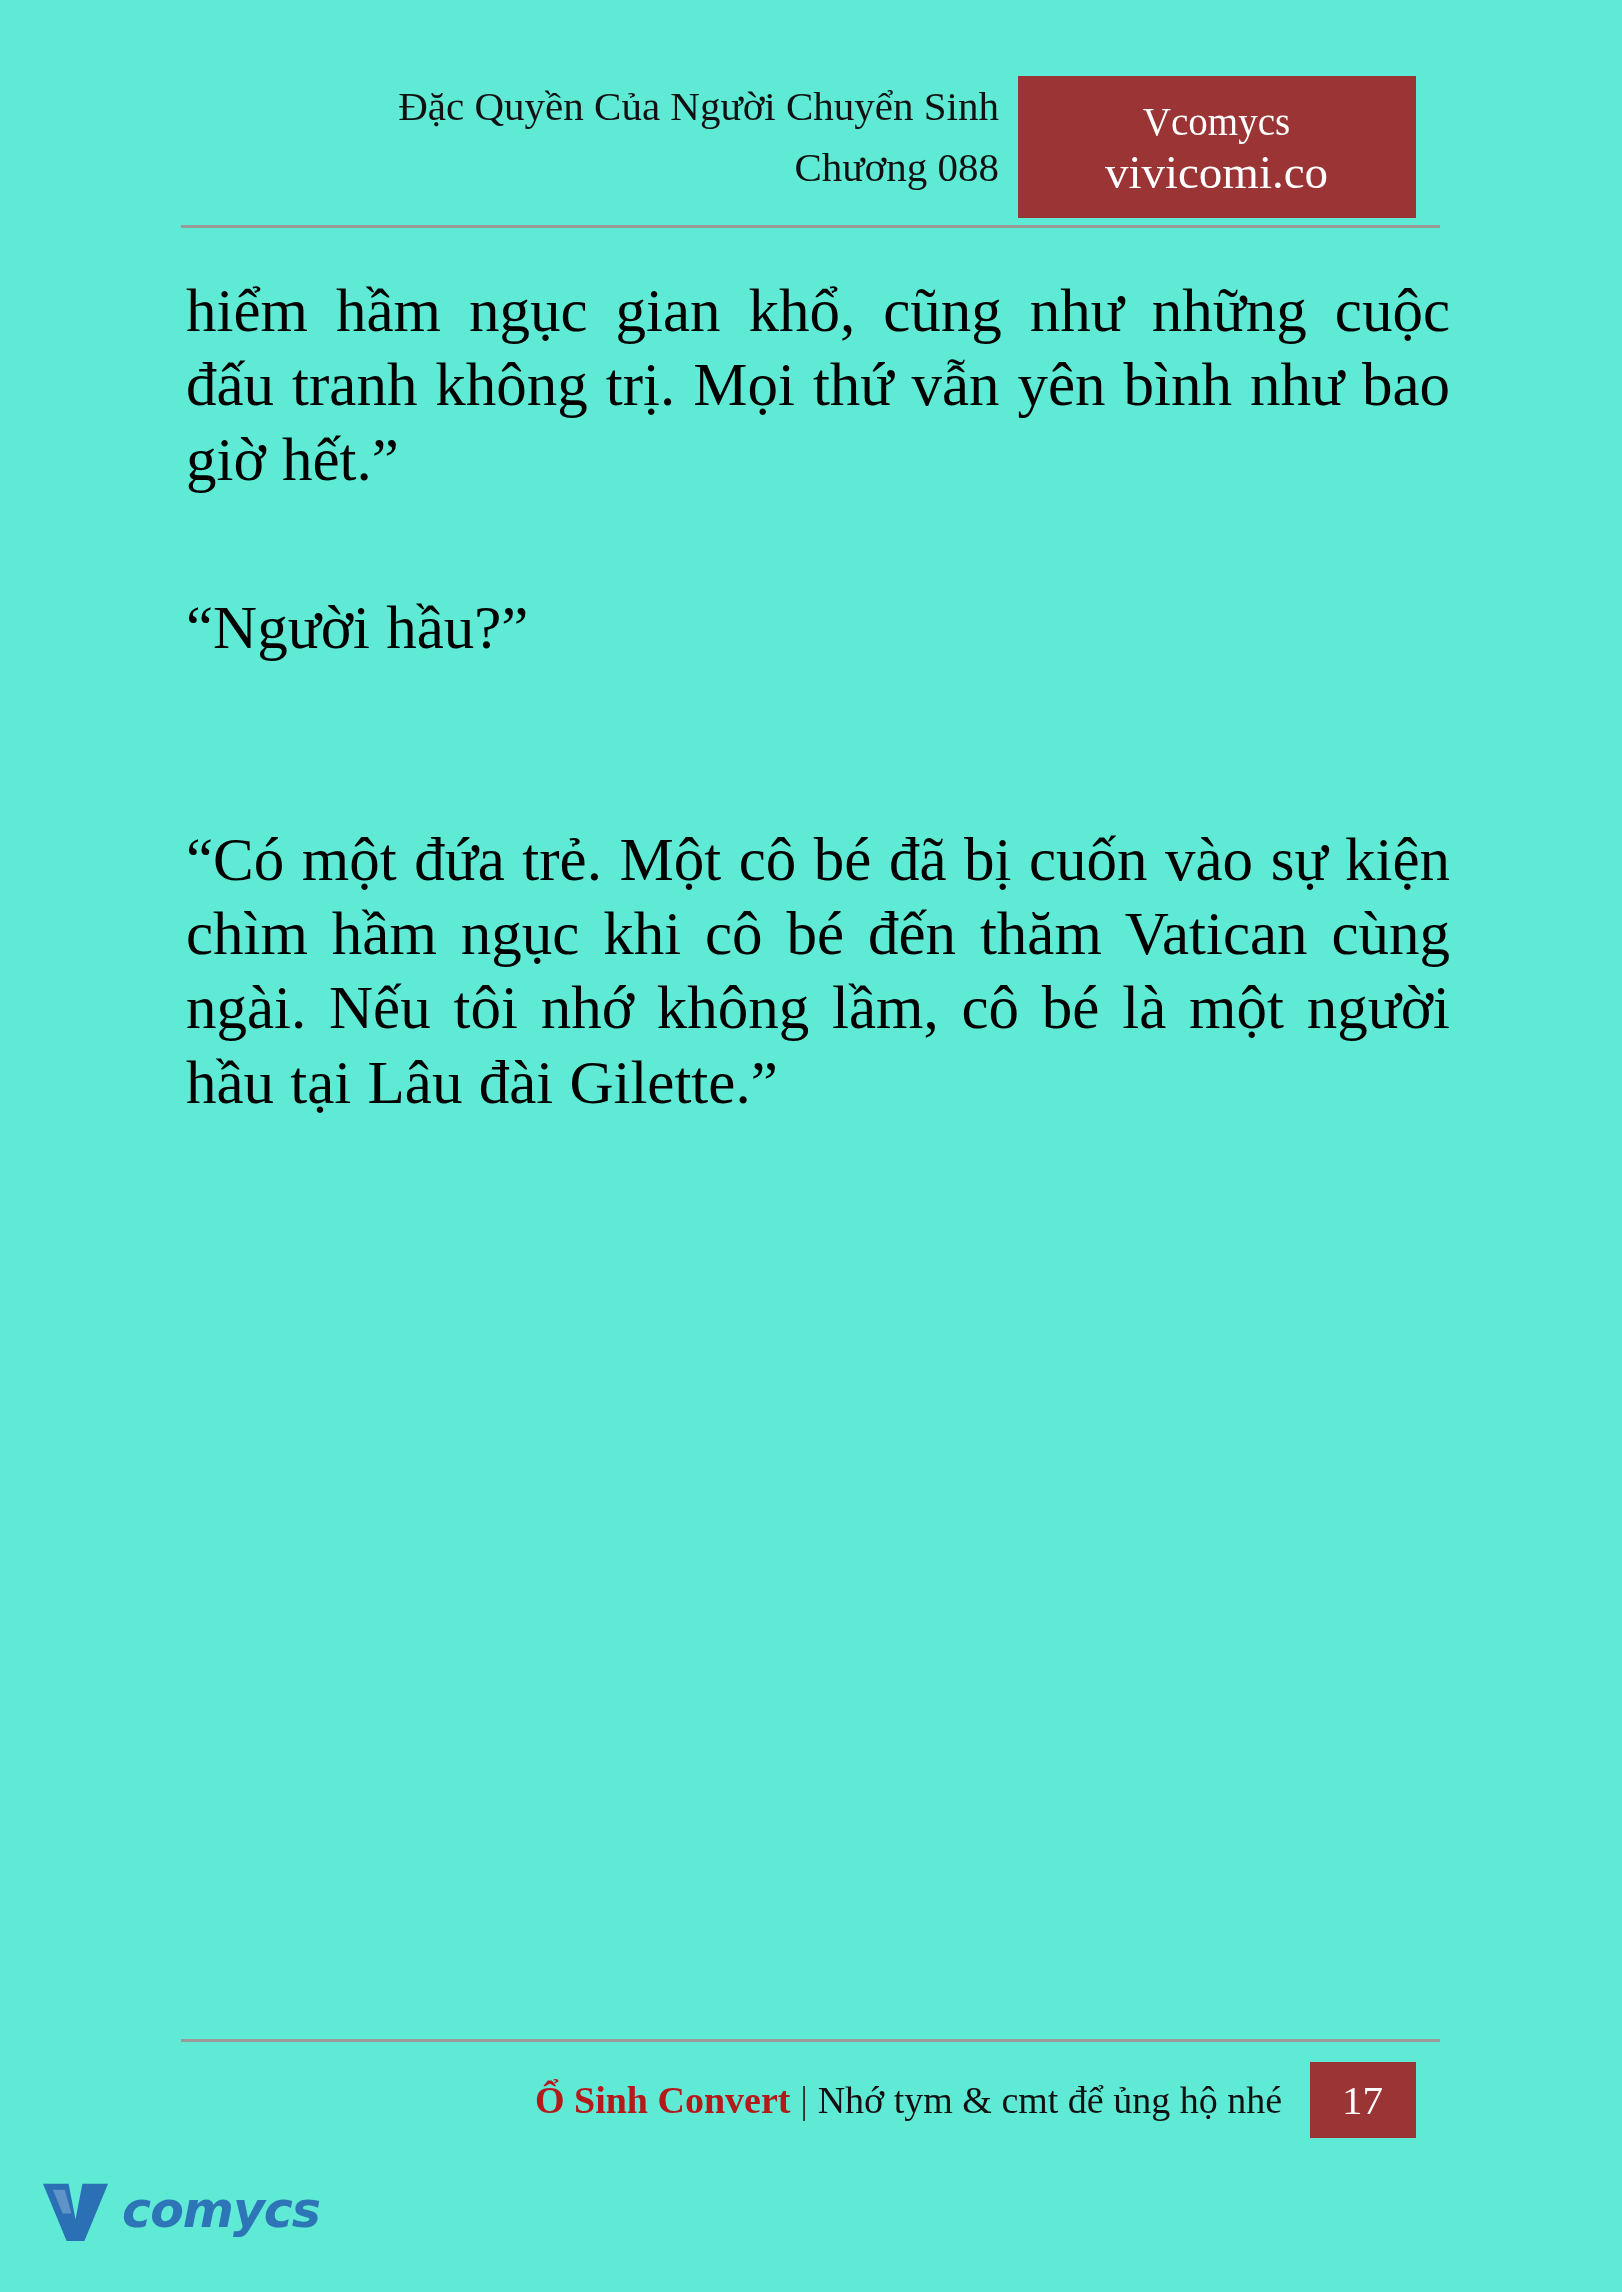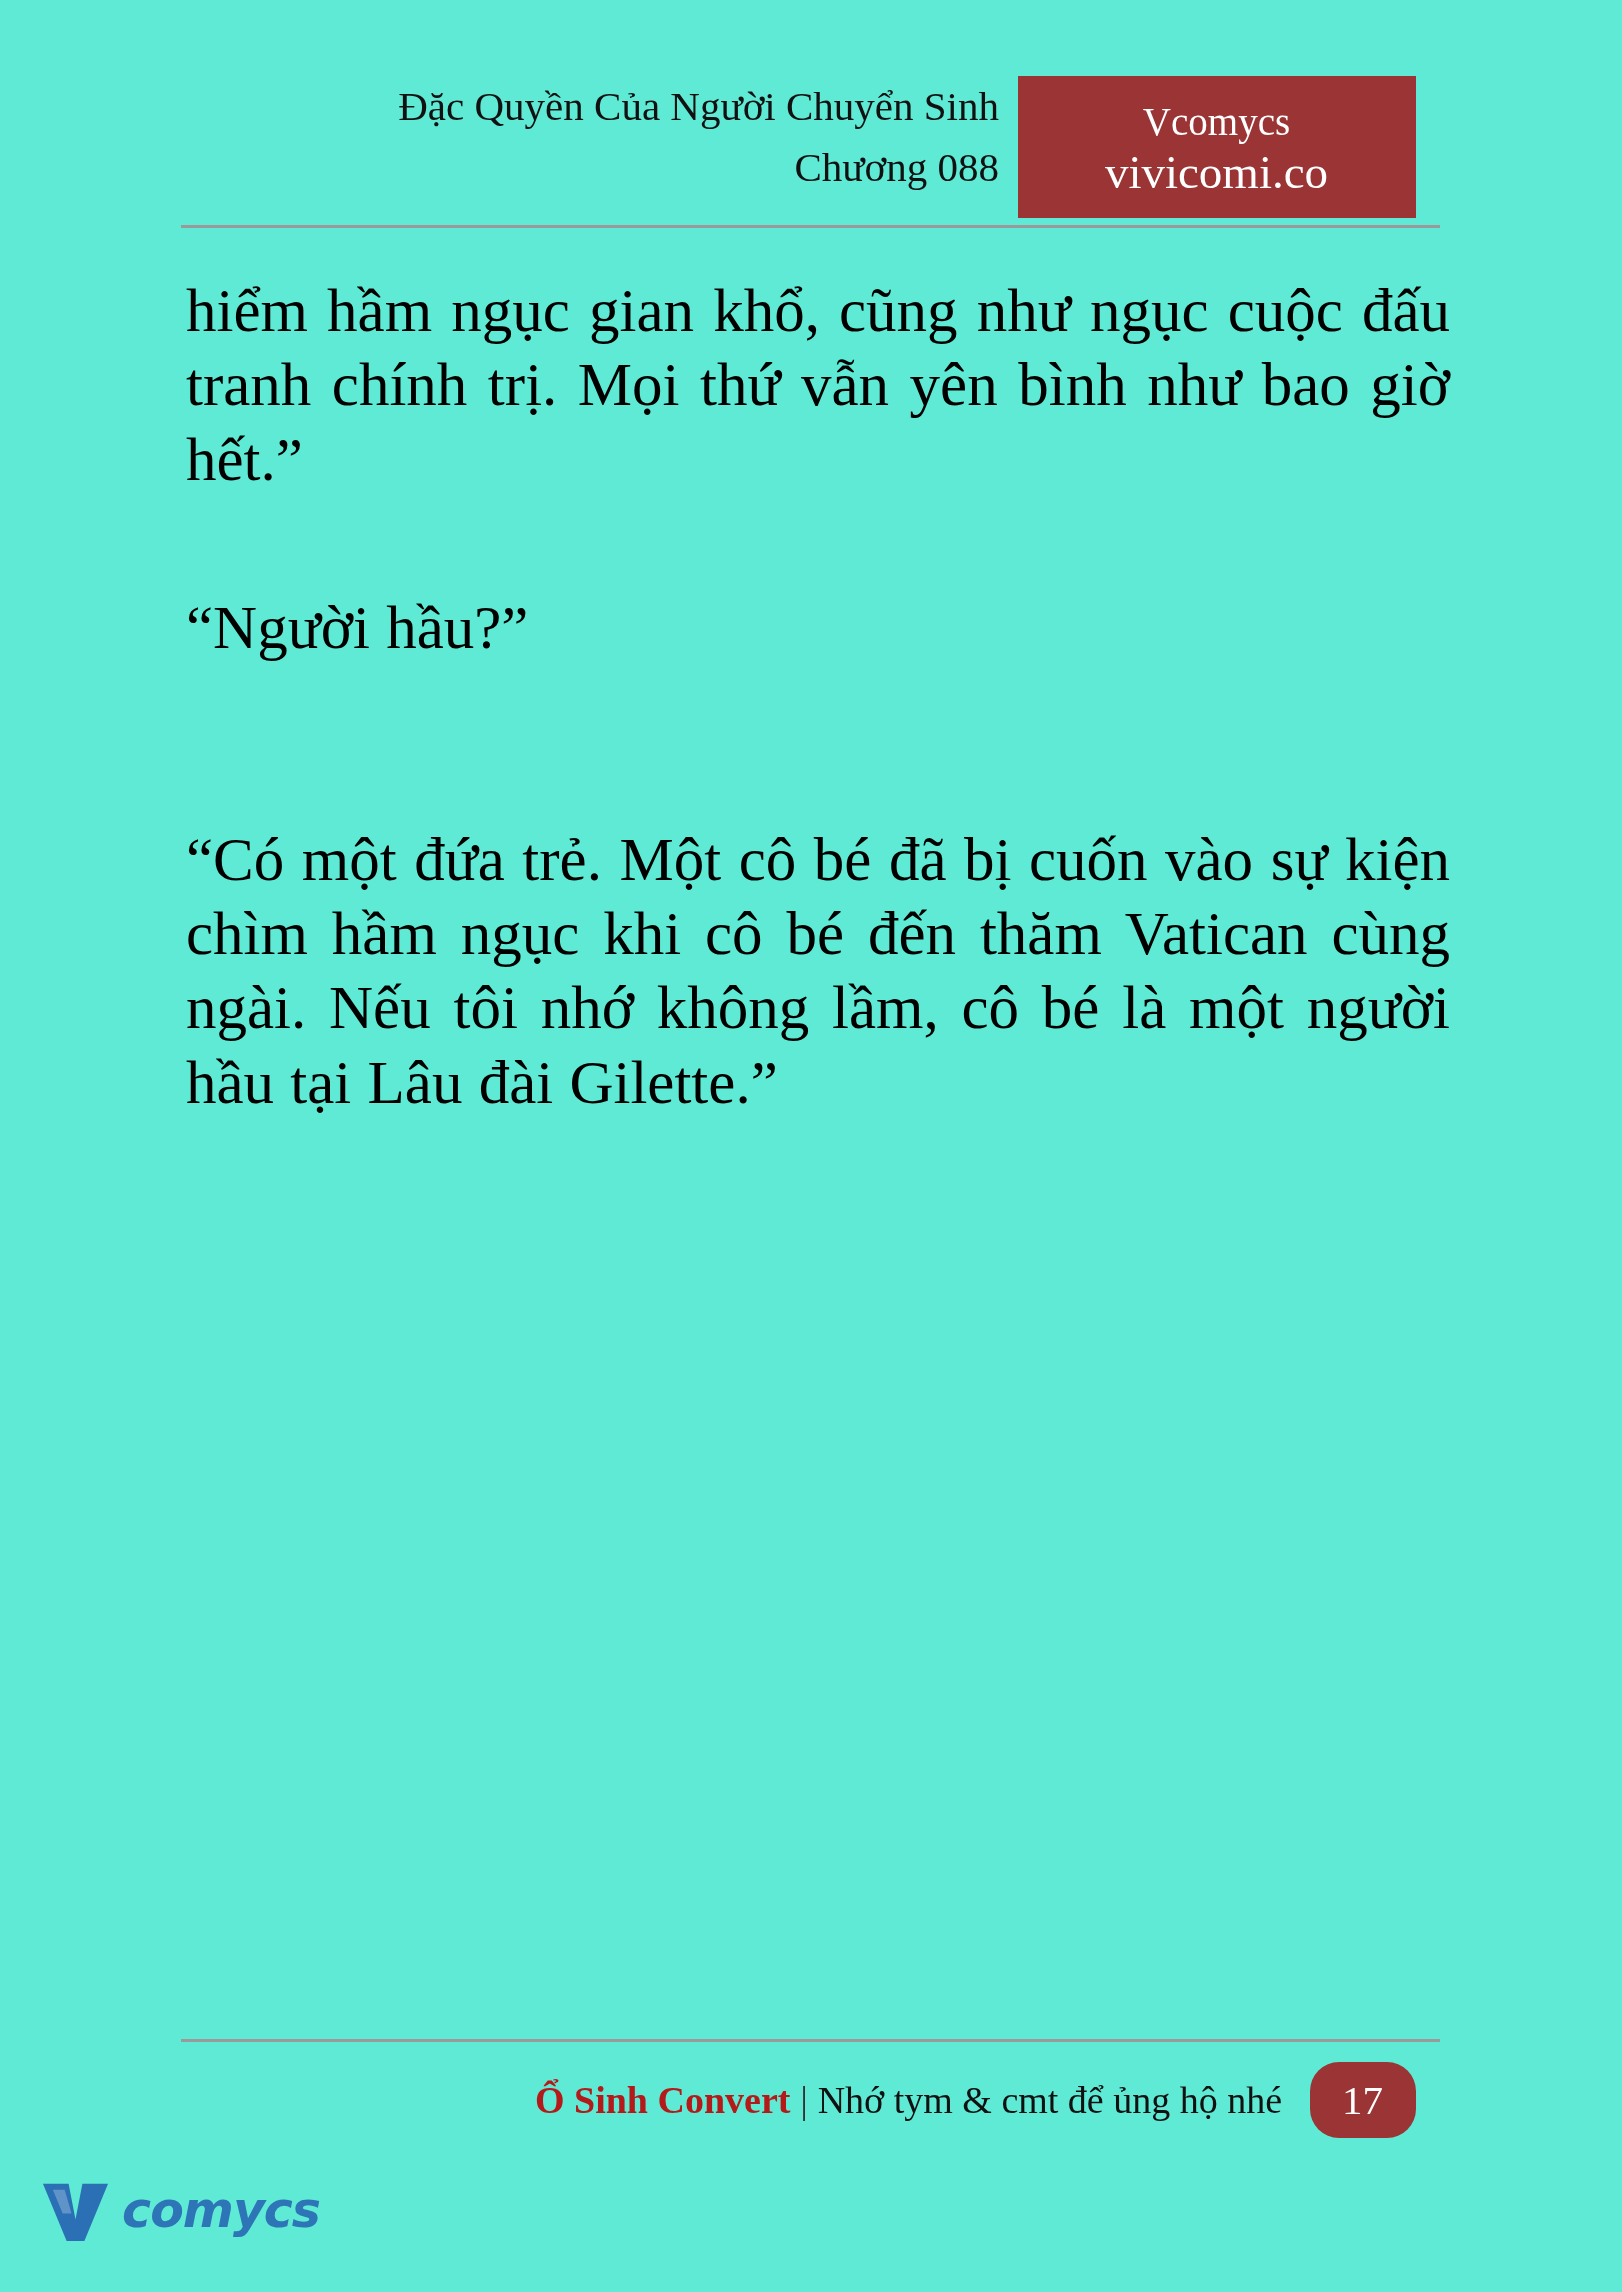--- a/index.html
+++ b/index.html
@@ -147,21 +147,20 @@
   .page-number {
     width: 106px;
     height: 76px;
     background: #9b3535;
     color: #ffffff;
     font-size: 41px;
     display: flex;
     align-items: center;
     justify-content: center;
     margin-right: 24.5px;
-    border-radius: 29px;
   }
 
   
   .watermark {
     position: absolute;
     left: 39px;
     top: 2156px;
     width: 255px;
     height: 108px;
     display: flex;
@@ -194,21 +193,21 @@
     <div class="header-title">Đặc Quyền Của Người Chuyển Sinh</div>
     <div class="header-chapter">Chương 088</div>
     <div class="header-badge">
       <span class="b1">Vcomycs</span>
       <span class="b2">vivicomi.co</span>
     </div>
     <div class="header-rule"></div>
   </div>
 
   <div class="content">
-    <p class="para">hiểm hầm ngục gian khổ, cũng như ngục cuộc đấu tranh chính trị. Mọi thứ vẫn yên bình như bao giờ hết.”</p>
+    <p class="para">hiểm hầm ngục gian khổ, cũng như những cuộc đấu tranh không trị. Mọi thứ vẫn yên bình như bao giờ hết.”</p>
     <p class="para gap-big">“Người hầu?”</p>
     <p class="para last">“Có một đứa trẻ. Một cô bé đã bị cuốn vào sự kiện chìm hầm ngục khi cô bé đến thăm Vatican cùng ngài. Nếu tôi nhớ không lầm, cô bé là một người hầu tại Lâu đài Gilette.”</p>
   </div>
 
   <div class="footer">
     <div class="footer-rule"></div>
     <div class="footer-line">
       <div class="footer-text">
         <span class="footer-brand">Ổ Sinh Convert</span>
         <span class="footer-sep">|</span>

